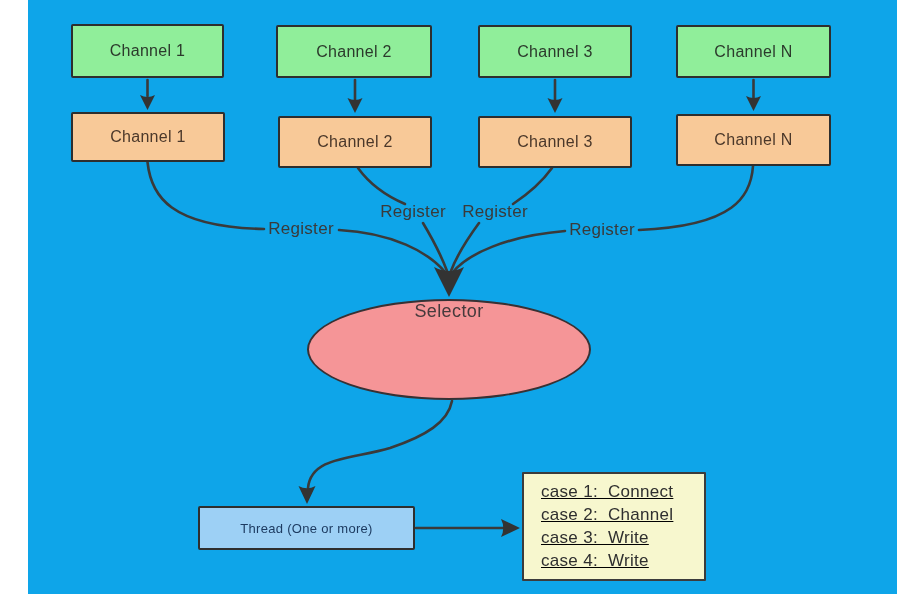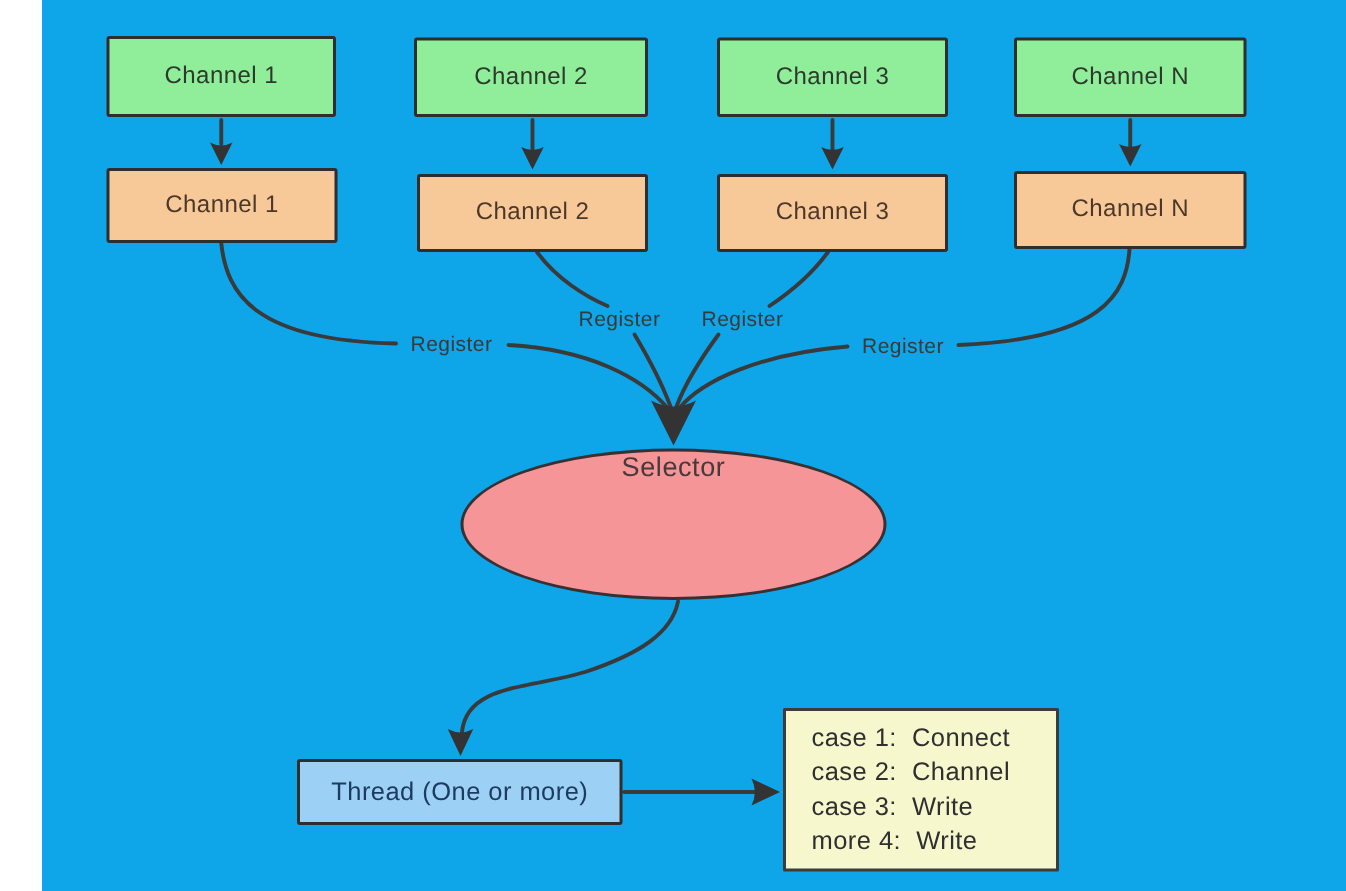--- a/index.html
+++ b/index.html
@@ -28,57 +28,58 @@
     border-radius: 2px;
     display: flex;
     align-items: center;
     justify-content: center;
     font-size: 16px;
     letter-spacing: 0.3px;
     color: #2e342e;
   }
   .box.green  { background: #90ee9a; color: #2c3a2c; }
   .box.orange { background: #f8c998; color: #4b382a; }
-  .box.blue   { background: #9dd0f5; color: #1d3b61; font-size: 17px; }
+  .box.blue   { background: #9dd0f5; color: #1d3b61; font-size: 13px; }
   .ellipse {
     position: absolute;
     box-sizing: border-box;
     left: 279px; top: 299px;
     width: 284px; height: 101px;
     background: #f59597;
     border: 2.6px solid #383134;
     border-radius: 50%;
     display: flex;
     align-items: flex-start;
     justify-content: center;
     font-size: 18px;
     letter-spacing: 0.4px;
     color: #463a3c;
   }
   .reg-label {
     position: absolute;
-    font-size: 14px;
+    font-size: 17px;
     letter-spacing: 0.3px;
     color: #3a3a3a;
     white-space: nowrap;
     transform: translate(-50%, -50%);
   }
   .case-box {
     position: absolute;
     box-sizing: border-box;
     left: 494px; top: 472px;
     width: 184px; height: 109px;
     background: #f7f7ce;
     border: 2.6px solid #3c3c3c;
     border-radius: 1px;
     display: flex;
     flex-direction: column;
     justify-content: center;
     padding-left: 17px;
     gap: 1px;
+    text-decoration: underline;
   }
   .case-line {
     font-size: 17px;
     line-height: 22px;
     letter-spacing: 0.3px;
     color: #2f2f2f;
     white-space: pre;
   }
   svg path { stroke-linecap: round; }
 </style>
@@ -155,16 +156,16 @@
   </div>
 
   <div class="box blue" style="left:170px; top:506px; width:217px; height:44px;">
     <span>Thread (One or more)</span>
   </div>
 
   <div class="case-box">
     <div class="case-line">case 1:  Connect</div>
     <div class="case-line">case 2:  Channel</div>
     <div class="case-line">case 3:  Write</div>
-    <div class="case-line">more 4:  Write</div>
+    <div class="case-line">case 4:  Write</div>
   </div>
 
 </div>
 
 </body></html>

